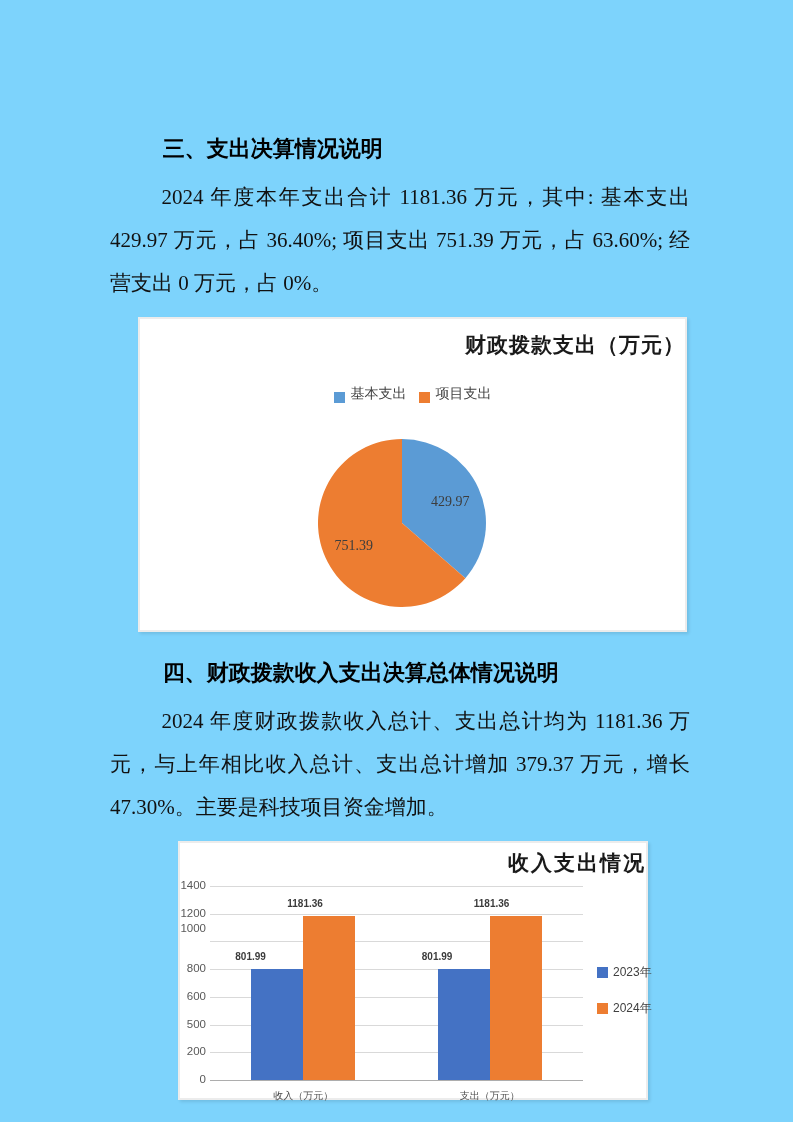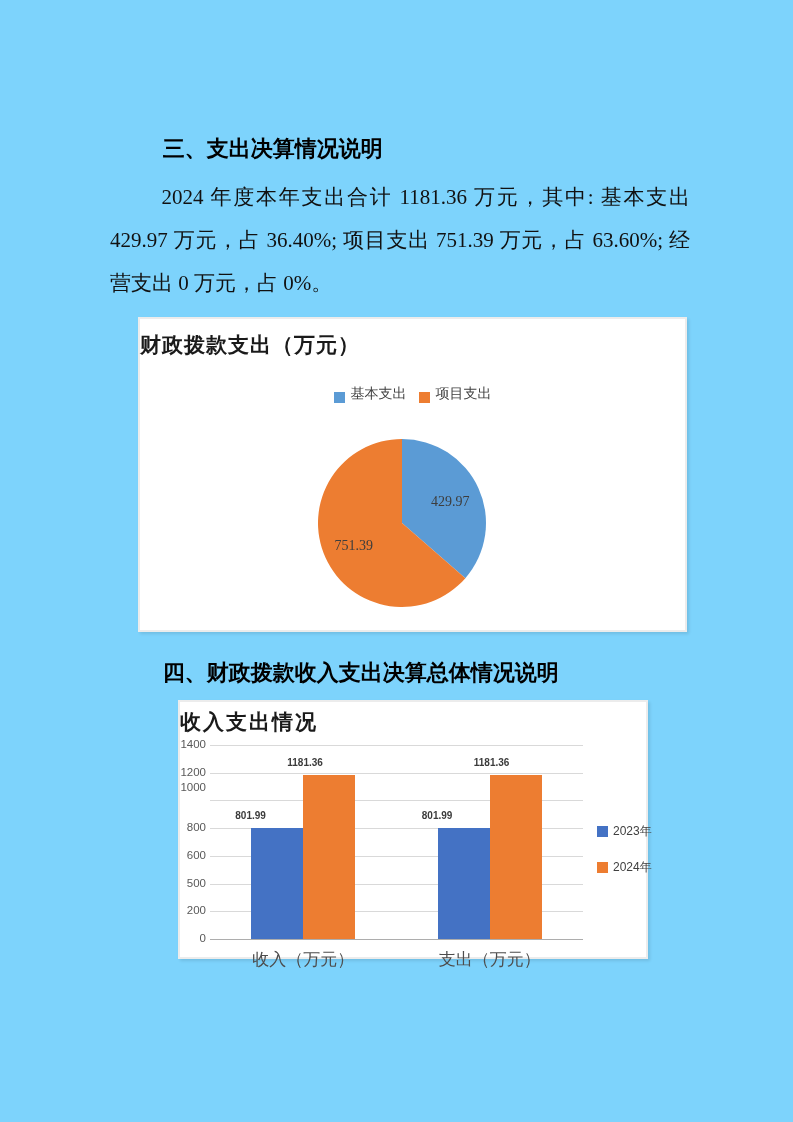--- a/index.html
+++ b/index.html
@@ -30,21 +30,21 @@
   }
   .card {
     position:relative;
     background:#fff;
     border:2px solid #ececec;
     box-shadow:2px 2px 3px rgba(0,0,0,0.10);
   }
   .pie-card { width:549px; height:315px; margin:12px 0 0 28px; }
   .bar-card { width:470px; height:259px; margin:12px 0 0 68px; }
   .chart-title {
-    text-align:left;
+    text-align:right;
     font-weight:700;
     letter-spacing:1px;
     color:#1a1a1a;
   }
   .pie-title { margin-top:12px; font-size:21px; }
   .bar-title { margin-top:6px;  font-size:21px; letter-spacing:2px; }
 
   
   .pie-legend {
     position:absolute; left:0; top:66px; width:100%;
@@ -65,21 +65,21 @@
     font-size:11.5px; color:#595959;
   }
   .bar { position:absolute; bottom:0; }
   .bar-value {
     position:absolute; width:84px; text-align:left;
     font-family:"Liberation Sans","DejaVu Sans",sans-serif;
     font-size:10px; font-weight:700; color:#3b3b3b;
   }
   .cat-label {
     position:absolute; top:203px; width:150px; text-align:center;
-    font-size:17px; color:#4d4d4d;
+    font-size:10px; color:#4d4d4d;
   }
   .bar-legend {
     position:absolute; left:417px; top:121px;
     display:flex; flex-direction:column; gap:19px;
   }
   .bar-legend-item {
     display:flex; align-items:center; gap:5px;
     font-family:"Liberation Sans","DejaVu Sans",sans-serif;
     font-size:12px; color:#404040; white-space:nowrap;
   }
@@ -106,20 +106,21 @@
       </div>
     <svg id="pie-svg" width="180" height="180" viewBox="0 0 180 180">
         <path fill="#5b9bd5" d="M90,90 L90.00,6.00 A84,84 0 0 1 153.37,145.14 Z"></path>
         <text class="pie-label" x="138.2" y="73.1" text-anchor="middle">429.97</text>
         <path fill="#ed7d31" d="M90,90 L153.37,145.14 A84,84 0 1 1 90.00,6.00 Z"></path>
         <text class="pie-label" x="41.8" y="116.9" text-anchor="middle">751.39</text>
       </svg>
   </div>
 
   <h2 class="sec-heading" style="margin-top:26px;">四、财政拨款收入支出决算总体情况说明</h2>
+  <p class="sec-body">2024 年度财政拨款收入总计、支出总计均为 1181.36 万元，与上年相比收入总计、支出总计增加 379.37 万元，增长 47.30%。主要是科技项目资金增加。</p>
 
   <div class="card bar-card">
     <div class="chart-title bar-title">收入支出情况</div>
     <div id="bar-plot">
         <div class="gridline baseline" style="top:194.0px"></div>
         <div class="ytick" style="top:187.0px">0</div>
         <div class="gridline" style="top:166.3px"></div>
         <div class="ytick" style="top:159.3px">200</div>
         <div class="gridline" style="top:138.6px"></div>
         <div class="ytick" style="top:131.6px">500</div>

